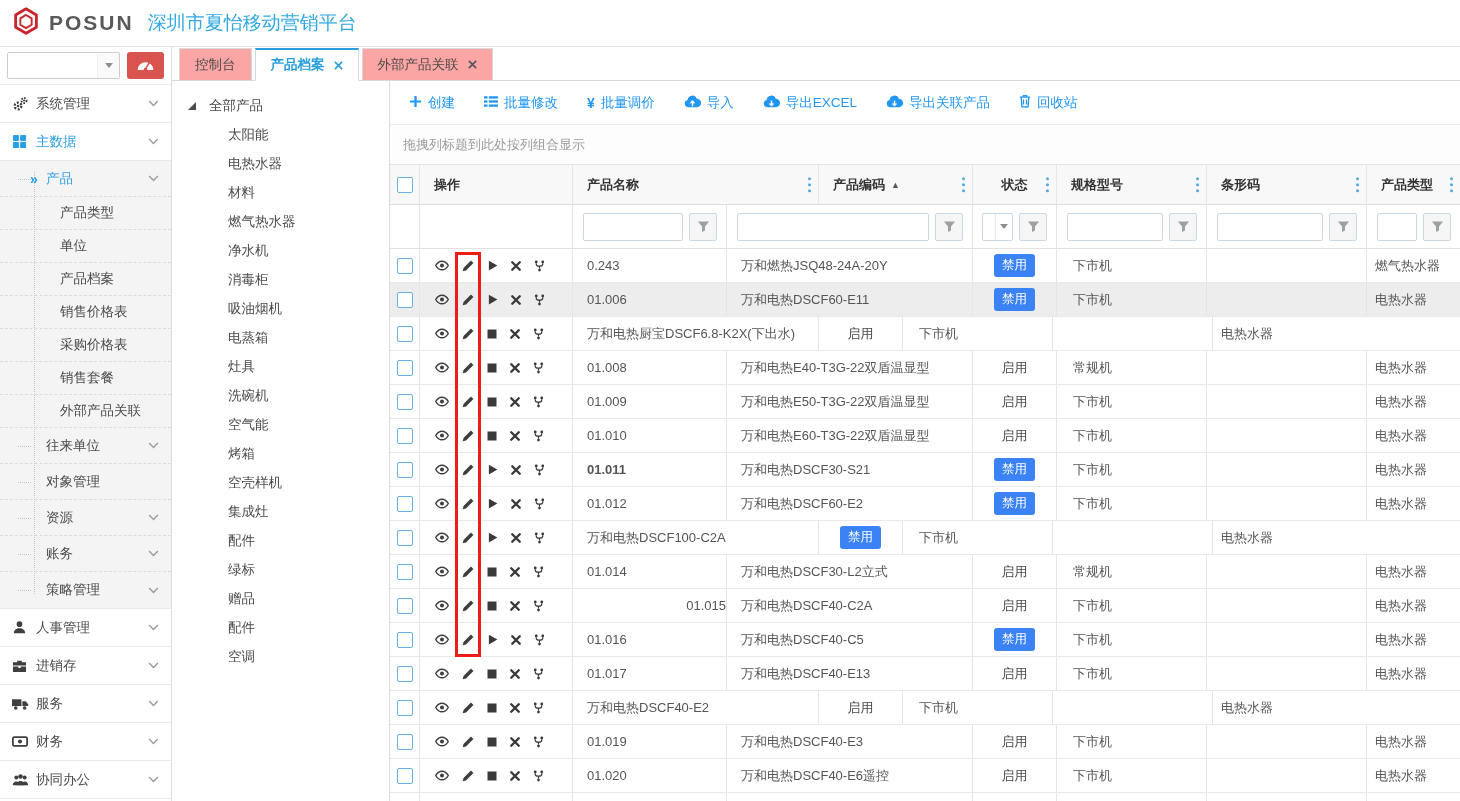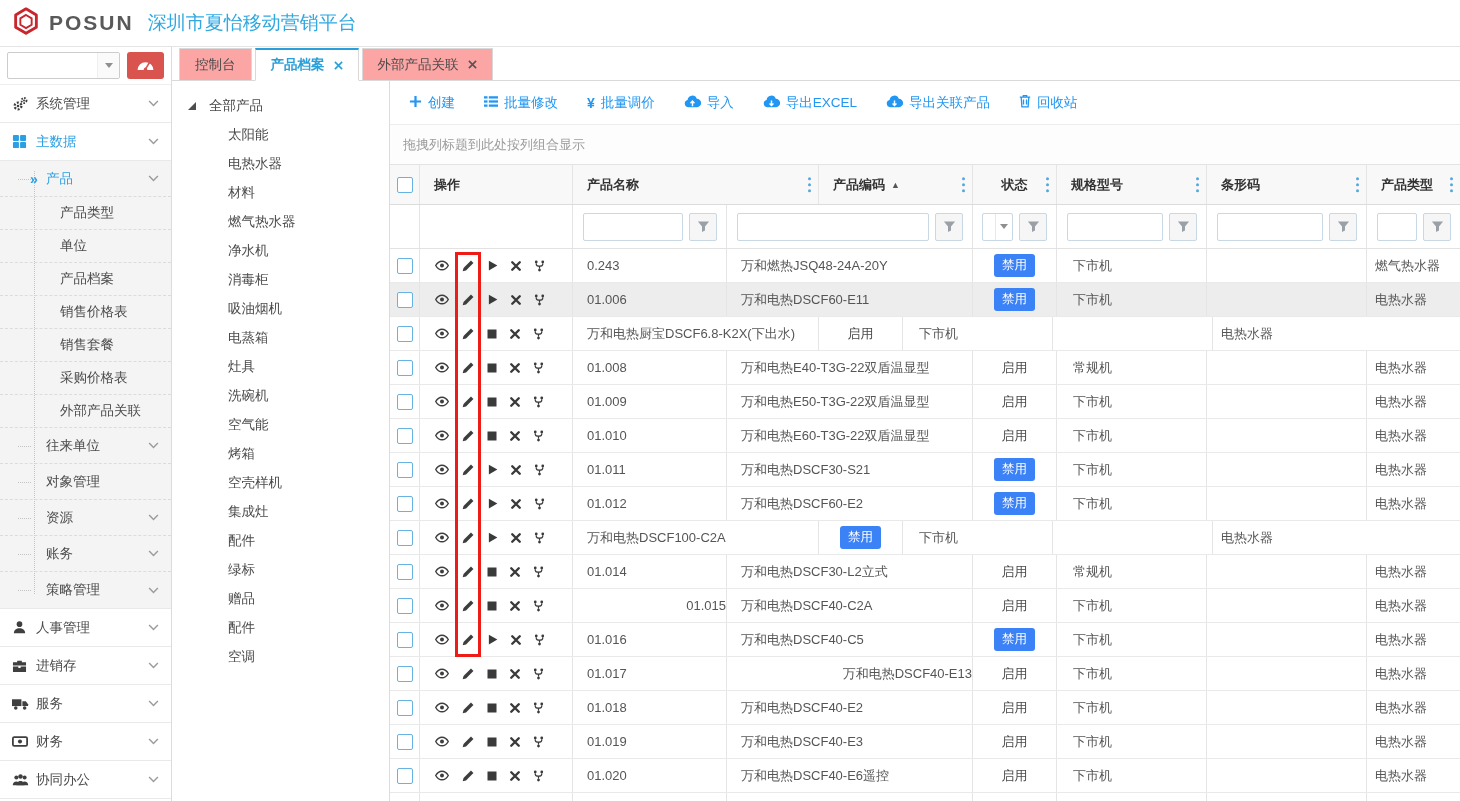--- a/index.html
+++ b/index.html
@@ -161,24 +161,24 @@
           <div class="mi sub">
             <span class="lbl">单位</span>
           </div>
           <div class="mi sub">
             <span class="lbl">产品档案</span>
           </div>
           <div class="mi sub">
             <span class="lbl">销售价格表</span>
           </div>
           <div class="mi sub">
+            <span class="lbl">采购价格表</span>
+          </div>
+          <div class="mi sub">
             <span class="lbl">销售套餐</span>
-          </div>
-          <div class="mi sub">
-            <span class="lbl">采购价格表</span>
           </div>
           <div class="mi sub">
             <span class="lbl">外部产品关联</span>
           </div>
           <div class="mi group">
             <span class="lbl">往来单位</span>
             <span class="chev">
               <svg width="11" height="7" viewBox="0 0 12 8">
                 <path d="M1 1.2l5 5 5-5" fill="none" stroke="#9a9a9a" stroke-width="1.6"></path>
               </svg>
@@ -893,21 +893,21 @@
               <span class="aic">
                 <svg width="13" height="14" viewBox="0 0 16 16">
                   <circle cx="4" cy="3" r="1.7" fill="#3a3a3a"></circle>
                   <circle cx="12" cy="3" r="1.7" fill="#3a3a3a"></circle>
                   <circle cx="8" cy="13" r="1.7" fill="#3a3a3a"></circle>
                   <path d="M4 4.5v1.2c0 1.8 1.8 2.4 4 2.4s4-.6 4-2.4V4.5M8 8.2v3.2" fill="none" stroke="#3a3a3a" stroke-width="1.5"></path>
                 </svg>
               </span>
             </div>
           </div>
-          <div class="cell" style="width: 154px;">
+          <div class="cell" style="width: 154px; font-weight: bold;">
             <span class="ctext">01.011</span>
           </div>
           <div class="cell" style="width: 246px;">
             <span class="ctext">万和电热DSCF30-S21</span>
           </div>
           <div class="cell" style="width: 84px;">
             <span class="badge">禁用</span>
           </div>
           <div class="cell" style="width: 150px;">
             <span class="ctext" style="padding-left: 16px;">下市机</span>
@@ -1217,21 +1217,21 @@
                   <circle cx="12" cy="3" r="1.7" fill="#3a3a3a"></circle>
                   <circle cx="8" cy="13" r="1.7" fill="#3a3a3a"></circle>
                   <path d="M4 4.5v1.2c0 1.8 1.8 2.4 4 2.4s4-.6 4-2.4V4.5M8 8.2v3.2" fill="none" stroke="#3a3a3a" stroke-width="1.5"></path>
                 </svg>
               </span>
             </div>
           </div>
           <div class="cell" style="width: 154px;">
             <span class="ctext">01.017</span>
           </div>
-          <div class="cell" style="width: 246px; justify-content: flex-end;">
+          <div class="cell" style="width: 246px;">
             <span class="ctext">万和电热DSCF40-E13</span>
           </div>
           <div class="cell" style="width: 84px;">
             <span class="status-on">启用</span>
           </div>
           <div class="cell" style="width: 150px;">
             <span class="ctext" style="padding-left: 16px;">下市机</span>
           </div>
           <div class="cell" style="width: 160px;"></div>
           <div class="cell last">
@@ -1267,23 +1267,20 @@
               </span>
               <span class="aic">
                 <svg width="13" height="14" viewBox="0 0 16 16">
                   <circle cx="4" cy="3" r="1.7" fill="#3a3a3a"></circle>
                   <circle cx="12" cy="3" r="1.7" fill="#3a3a3a"></circle>
                   <circle cx="8" cy="13" r="1.7" fill="#3a3a3a"></circle>
                   <path d="M4 4.5v1.2c0 1.8 1.8 2.4 4 2.4s4-.6 4-2.4V4.5M8 8.2v3.2" fill="none" stroke="#3a3a3a" stroke-width="1.5"></path>
                 </svg>
               </span>
             </div>
-          </div>
-          <div class="cell" style="width: 154px;">
-            <span class="ctext">01.018</span>
           </div>
           <div class="cell" style="width: 246px;">
             <span class="ctext">万和电热DSCF40-E2</span>
           </div>
           <div class="cell" style="width: 84px;">
             <span class="status-on">启用</span>
           </div>
           <div class="cell" style="width: 150px;">
             <span class="ctext" style="padding-left: 16px;">下市机</span>
           </div>

